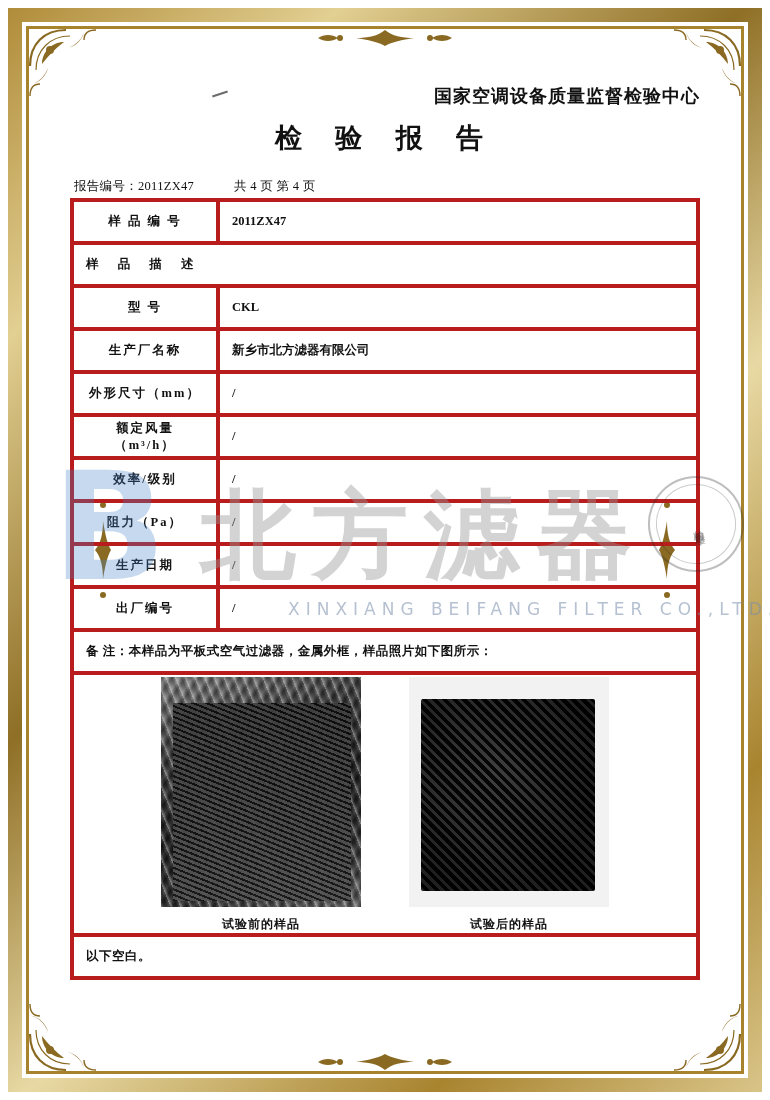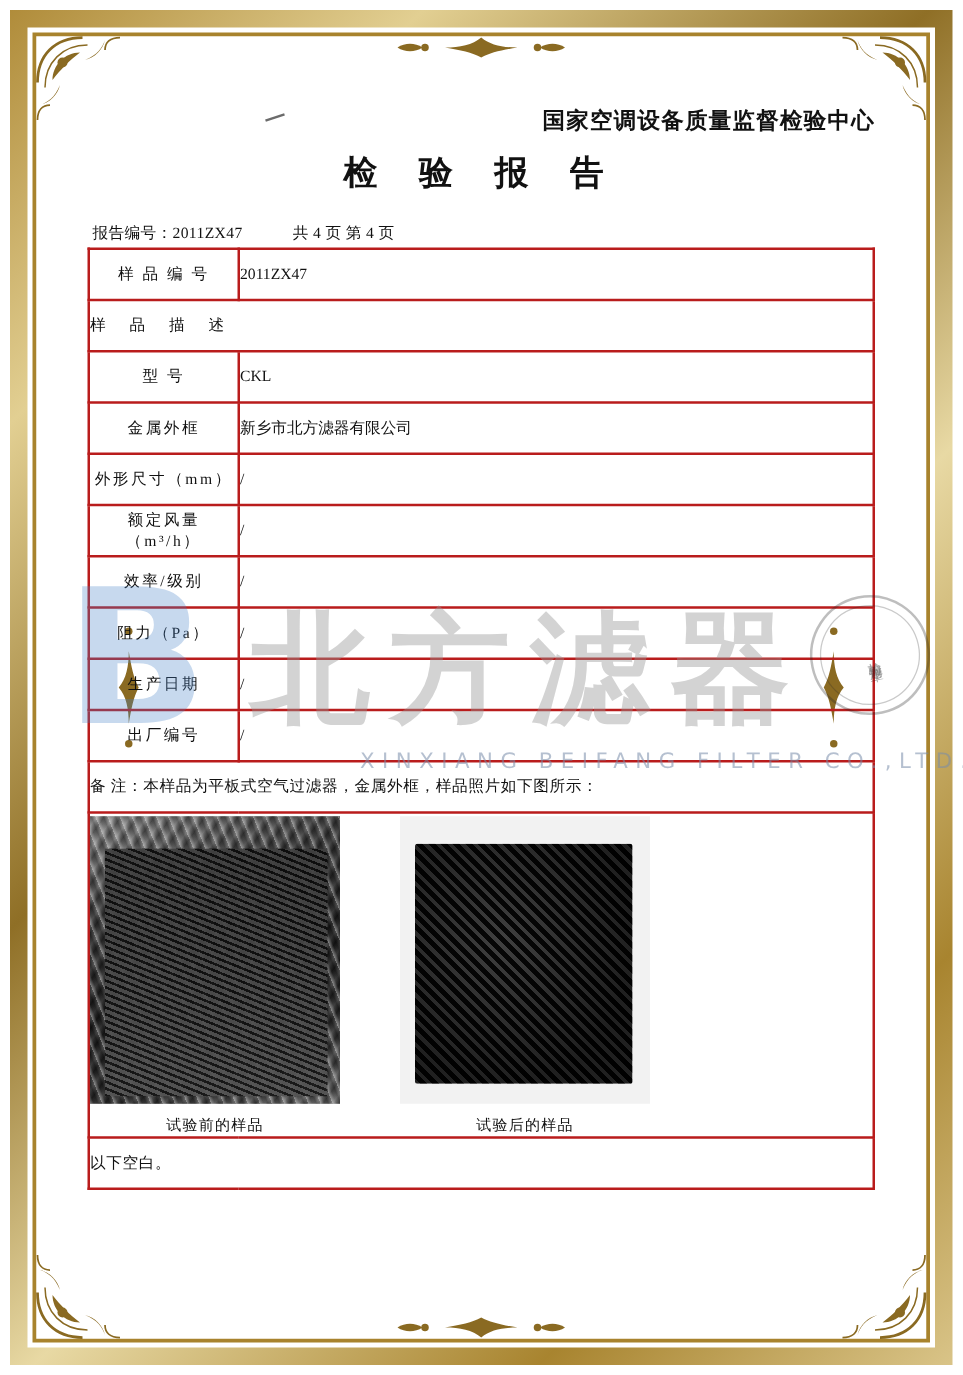--- a/index.html
+++ b/index.html
@@ -101,24 +101,25 @@
   .meta-left { letter-spacing: 0.3px; }
   .meta-right { letter-spacing: 0.3px; margin-left: 40px; }
 
   table.report {
     width: 100%;
     border-collapse: collapse;
     table-layout: fixed;
     font-size: 12.5px;
   }
   table.report td {
-    border: 2px solid #b91c1c;
+    border: 4px solid #b91c1c;
     height: 39px;
-    padding: 0 0;
+    padding: 0 12px;
     vertical-align: middle;
+    font-weight: bold;
   }
   td.label {
     width: 118px;
     text-align: center;
     letter-spacing: 2px;
   }
   td.value {
     text-align: left;
     padding-left: 14px;
   }
@@ -141,21 +142,21 @@
   td.tail {
     height: 128px;
     border-top: none;
     vertical-align: top;
     padding: 6px 10px;
     letter-spacing: 0.5px;
   }
 
   .photo-wrap {
     display: flex;
-    justify-content: flex-start;
+    justify-content: center;
     gap: 48px;
     margin-top: 2px;
   }
   .photo-cell { width: 200px; text-align: center; }
   .photo-box {
     width: 200px;
     height: 230px;
     position: relative;
     overflow: hidden;
     background: #cfcfcf;
@@ -398,21 +399,21 @@
           <td class="value">2011ZX47</td>
         </tr>
         <tr>
           <td class="section" colspan="2">样 品 描 述</td>
         </tr>
         <tr>
           <td class="label">型  号</td>
           <td class="value">CKL</td>
         </tr>
         <tr>
-          <td class="label">金属外框</td>
+          <td class="label">生产厂名称</td>
           <td class="value">新乡市北方滤器有限公司</td>
         </tr>
         <tr>
           <td class="label">外形尺寸（mm）</td>
           <td class="value">/</td>
         </tr>
         <tr>
           <td class="label">额定风量（m³/h）</td>
           <td class="value">/</td>
         </tr>

